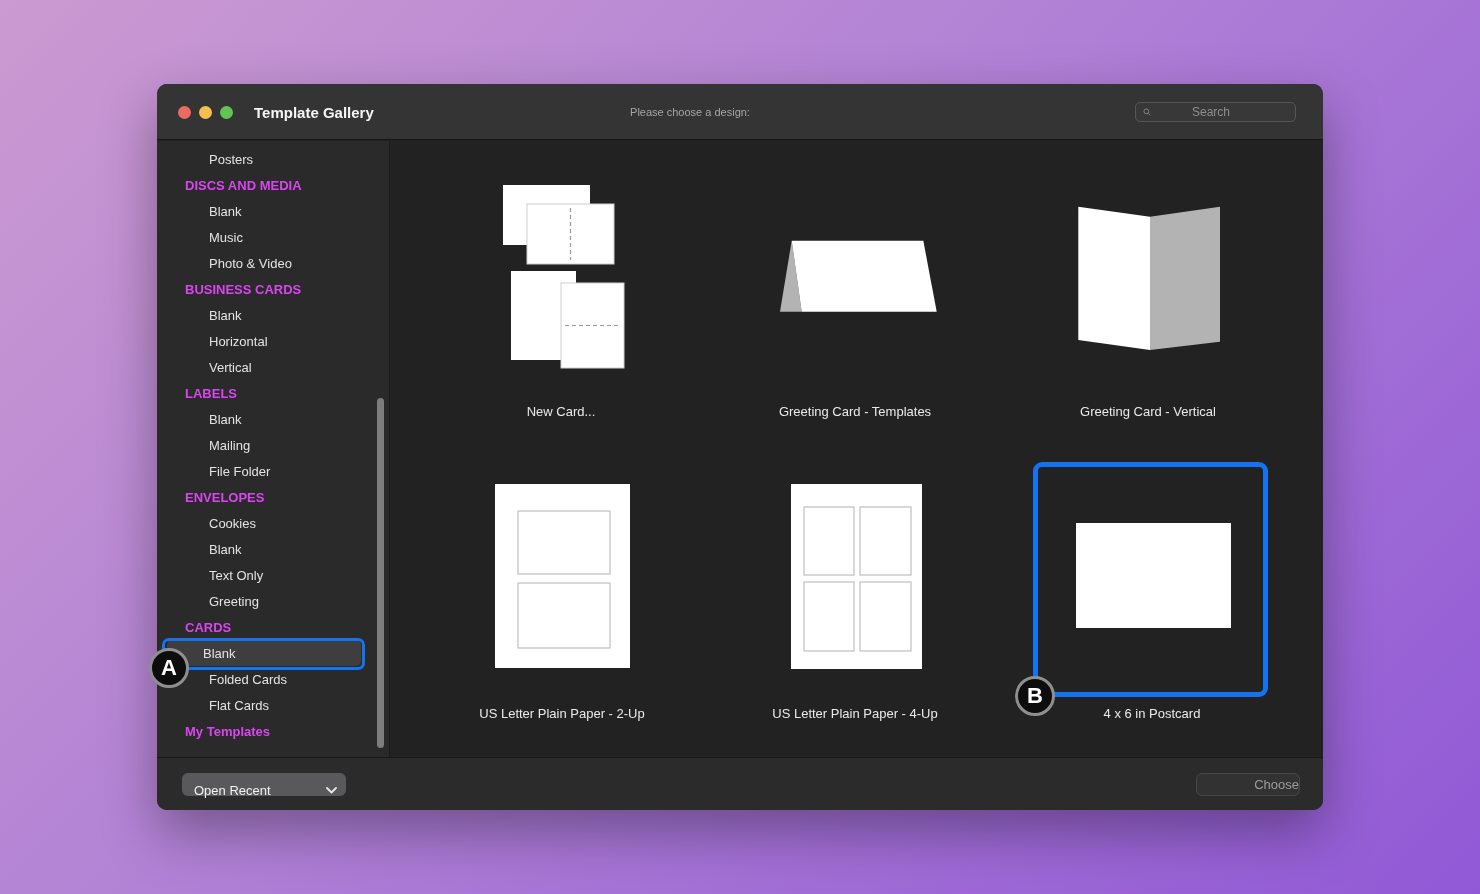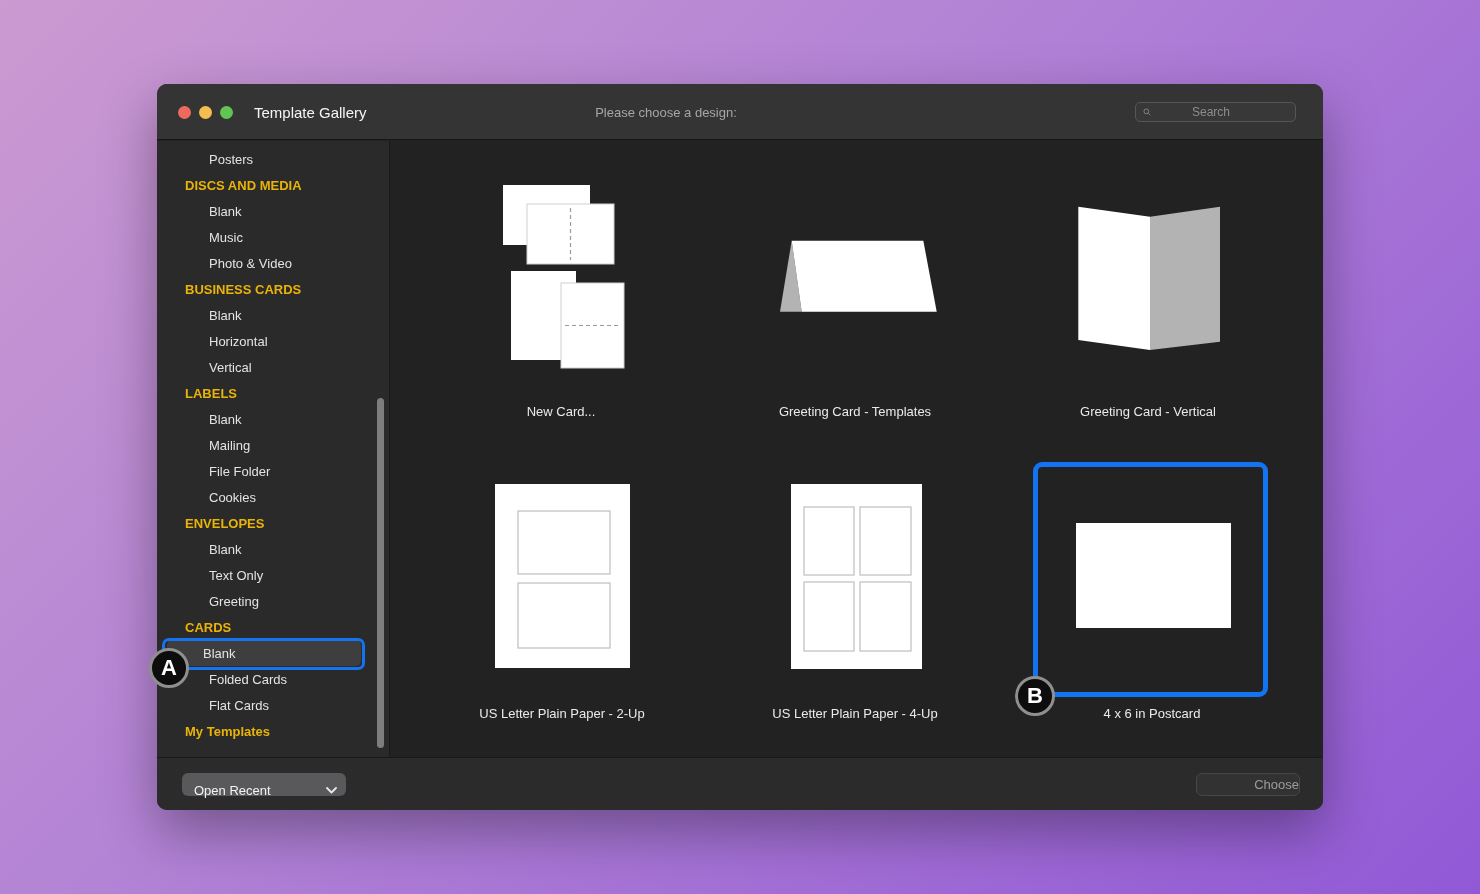--- a/index.html
+++ b/index.html
@@ -24,27 +24,27 @@
     border-bottom: 1px solid #161616;
     border-radius: 10px 10px 0 0;
   }
   .traffic { position: absolute; top: 21.5px; width: 13px; height: 13px; border-radius: 50%; }
   .t-red { left: 21px; background: #ed6a5f; }
   .t-yellow { left: 42px; background: #f5bf4f; }
   .t-green { left: 63px; background: #61c554; }
   .win-title {
     position: absolute; left: 97px; top: 0; height: 56px;
     display: flex; align-items: center;
-    font-size: 15px; font-weight: normal; color: #f5f5f5;
+    font-size: 15px; font-weight: bold; color: #f5f5f5;
   }
   .win-prompt {
-    position: absolute; left: 509px; top: 0; height: 56px;
+    position: absolute; left: 533px; top: 0; height: 56px;
     transform: translateX(-50%);
     display: flex; align-items: center;
-    font-size: 13px; color: #a6a6a6;
+    font-size: 11px; color: #a6a6a6;
   }
   .searchbox {
     position: absolute; left: 978px; top: 18px; width: 161px; height: 20px;
     border: 1px solid #565656; border-radius: 5px;
     background: #383838;
     display: flex; align-items: center; gap: 5px; padding: 0 7px;
   }
   .searchbox input {
     background: transparent; border: none; outline: none;
     color: #cfcfcf; font-size: 12px; width: 100%;
@@ -58,21 +58,21 @@
     background: #2a2a2a;
     border-right: 1px solid #1a1a1a;
     padding-top: 5px;
     overflow: hidden;
   }
   .side-row {
     height: 26px; display: flex; align-items: center;
     font-size: 13px; color: #e3e3e3; white-space: nowrap;
   }
   .side-row.item { padding-left: 52px; }
-  .side-row.header { padding-left: 28px; font-weight: bold; color: #eab308; }
+  .side-row.header { padding-left: 28px; font-weight: bold; color: #d946ef; }
   .side-row.selected {
     background: #3e3e3e; border-radius: 5px;
     margin-left: 10px; margin-right: 28px; padding-left: 36px;
   }
   .scrollbar {
     position: absolute; left: 220px; top: 257px; width: 7px; height: 350px;
     background: #7d7d7d; border-radius: 4px;
   }
   
   .main {
@@ -149,22 +149,22 @@
     <div class="side-row item">Music</div>
     <div class="side-row item">Photo &amp; Video</div>
     <div class="side-row header">BUSINESS CARDS</div>
     <div class="side-row item">Blank</div>
     <div class="side-row item">Horizontal</div>
     <div class="side-row item">Vertical</div>
     <div class="side-row header">LABELS</div>
     <div class="side-row item">Blank</div>
     <div class="side-row item">Mailing</div>
     <div class="side-row item">File Folder</div>
+    <div class="side-row header">ENVELOPES</div>
     <div class="side-row item">Cookies</div>
-    <div class="side-row header">ENVELOPES</div>
     <div class="side-row item">Blank</div>
     <div class="side-row item">Text Only</div>
     <div class="side-row item">Greeting</div>
     <div class="side-row header">CARDS</div>
     <div class="side-row item selected">Blank</div>
     <div class="side-row item">Folded Cards</div>
     <div class="side-row item">Flat Cards</div>
     <div class="side-row header">My Templates</div>
   </div>
   <div class="scrollbar" style="top:314px; left:220px;"></div>

